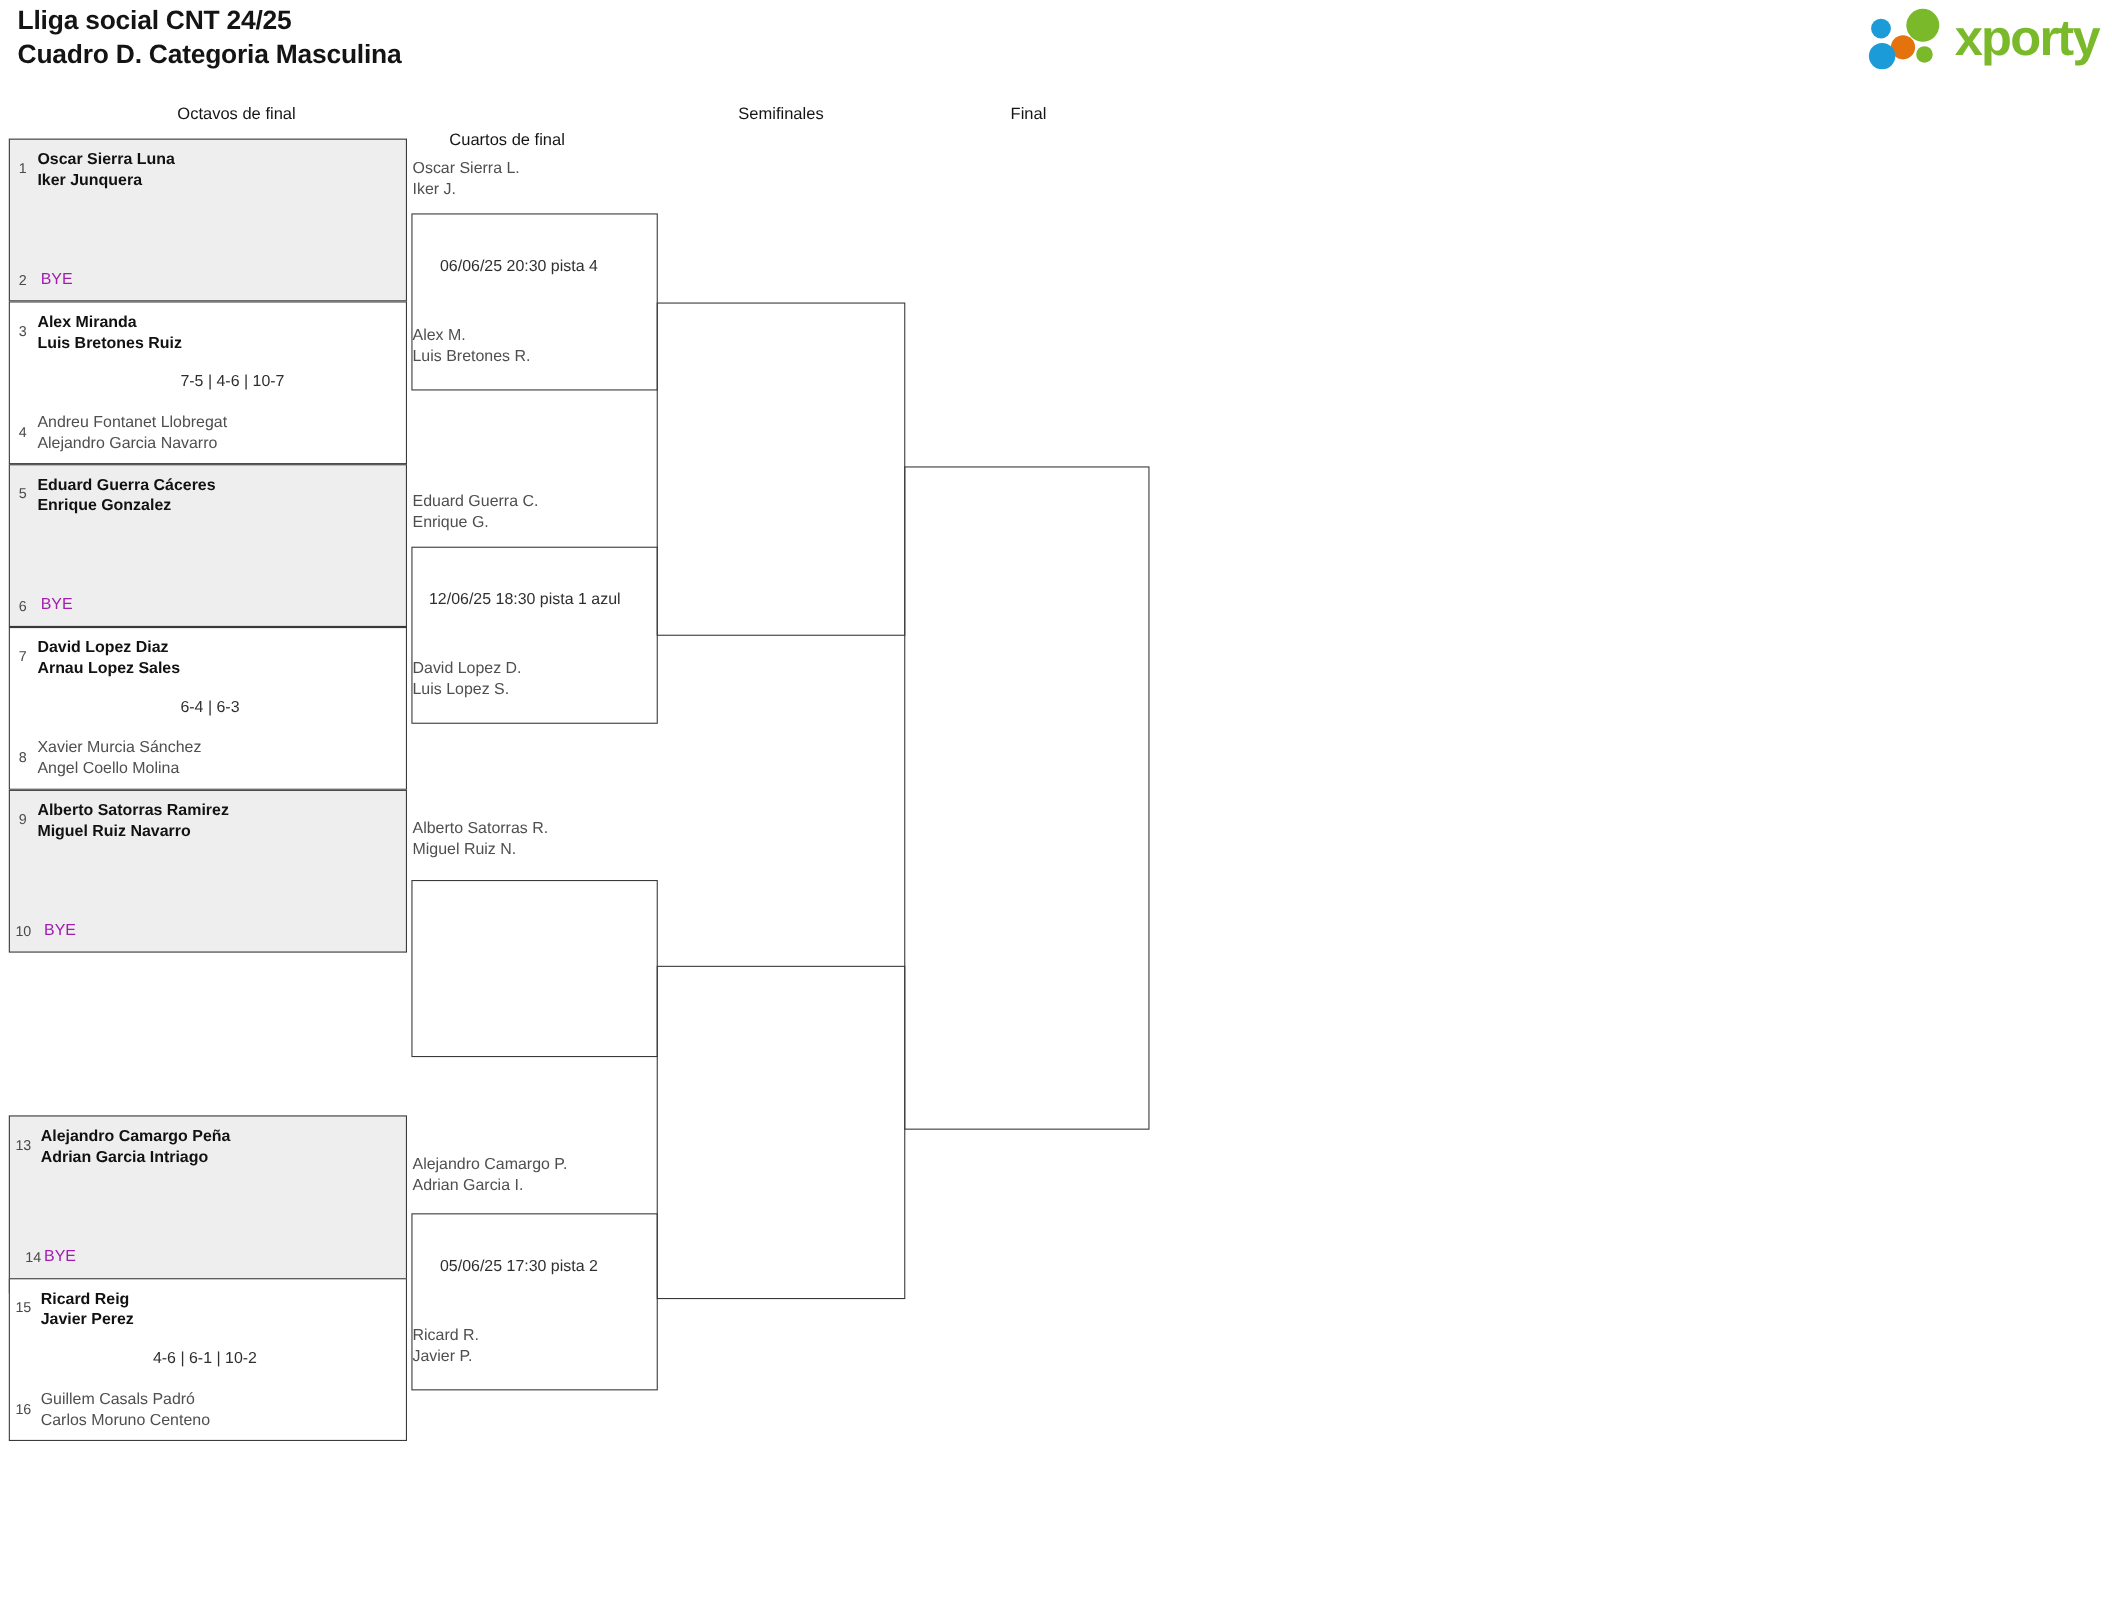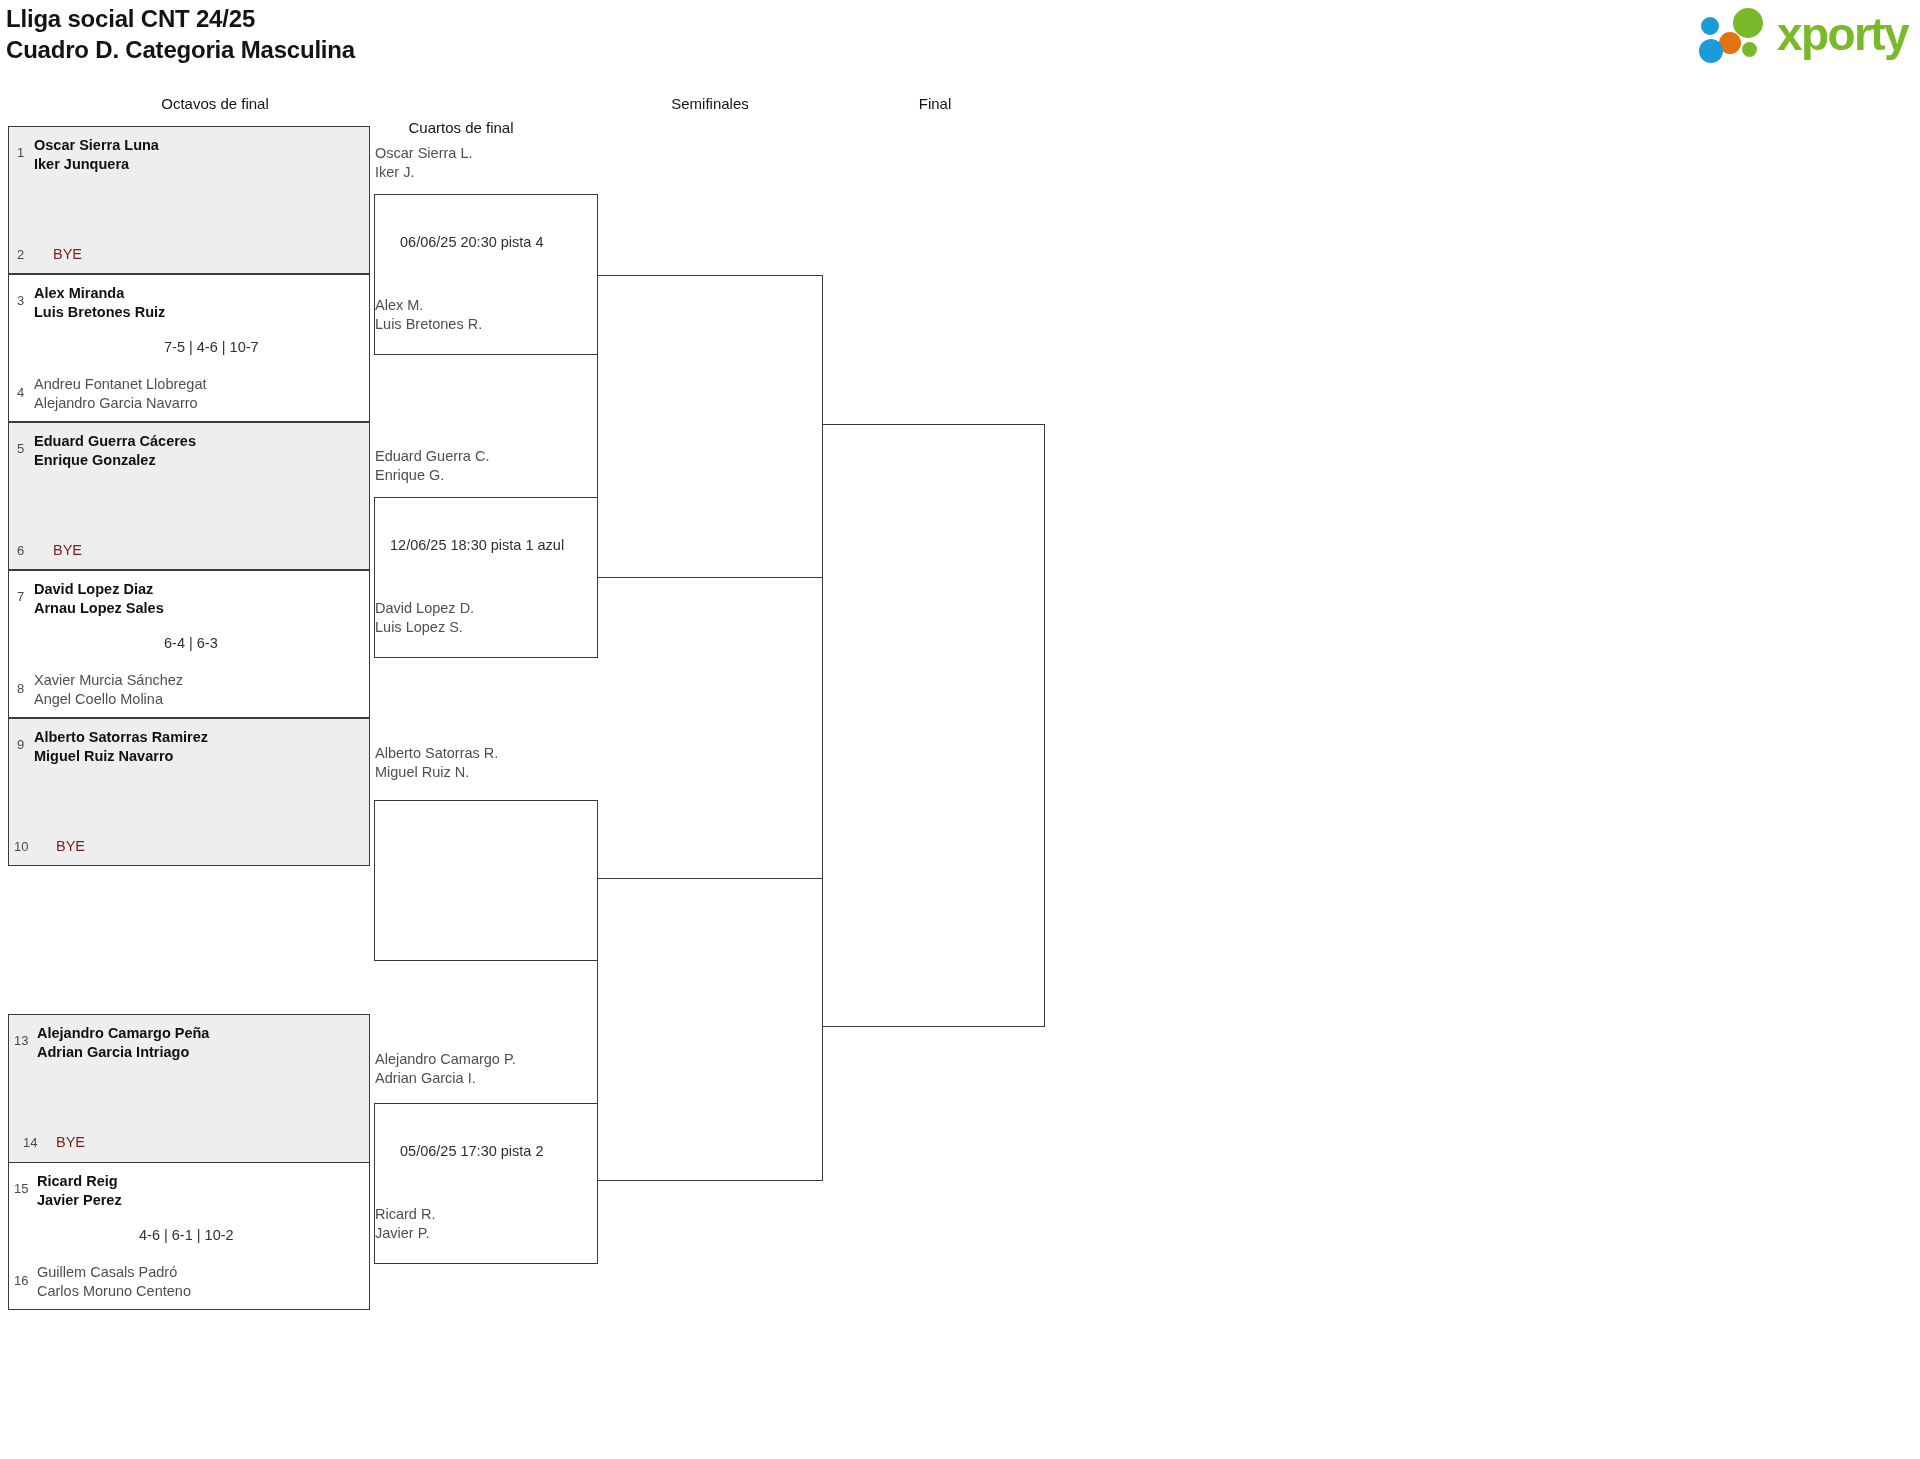--- a/index.html
+++ b/index.html
@@ -8,21 +8,21 @@
     background: #ffffff;
     width: 1920px; height: 1459px;
     font-family: "Liberation Sans", sans-serif;
     color: #1c1c1c;
     overflow: hidden;
   }
   #root { position: relative; width: 1920px; height: 1459px; }
 
   
   .title-block {
-    position: absolute; left: 6px; top: 4px;
+    position: absolute; left: 16px; top: 4px;
     font-size: 24px; font-weight: 700; line-height: 1.28;
     color: #141414; letter-spacing: -0.2px;
   }
   .title-block div { white-space: nowrap; }
 
   
   .logo { position: absolute; left: 1699px; top: 7px; width: 210px; height: 56px; text-align: center; }
   .logo-dots { position: absolute; left: 0; top: 0; width: 78px; height: 56px; }
   .dot { position: absolute; border-radius: 50%; }
   .logo-word {
@@ -50,21 +50,21 @@
     position: absolute; left: 8px;
     font-size: 13px; color: #4a4a4a; line-height: 1;
     white-space: nowrap;
   }
   .names {
     position: absolute; left: 25px;
     font-size: 14.5px; line-height: 18.5px; white-space: nowrap;
   }
   .names.winner { font-weight: 700; color: #111111; }
   .names.loser  { font-weight: 400; color: #4f4f4f; }
-  .names.bye    { font-weight: 400; color: #7f1d1d; left: 28px; font-size: 14.5px; margin-left: 16px; }
+  .names.bye    { font-weight: 400; color: #a21caf; left: 28px; font-size: 14.5px; }
 
   .score {
     position: absolute;
     font-size: 14.5px; color: #2f2f2f; white-space: nowrap;
   }
 
   
   .qf-label {
     position: absolute;
     font-size: 14.5px; line-height: 19px; color: #4f4f4f;

